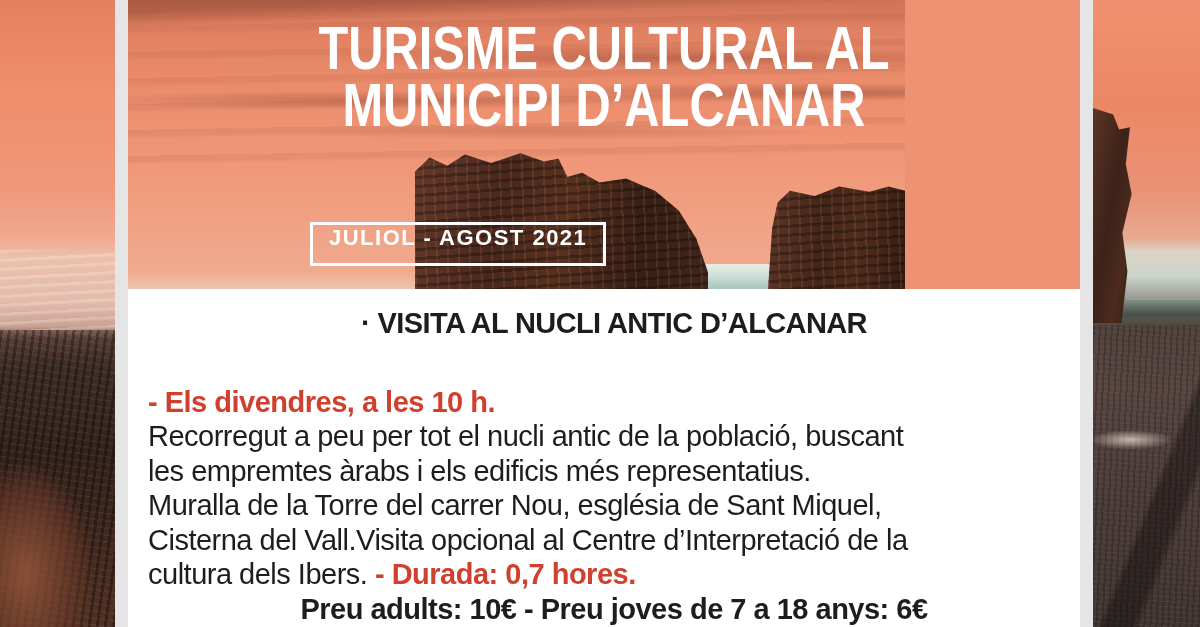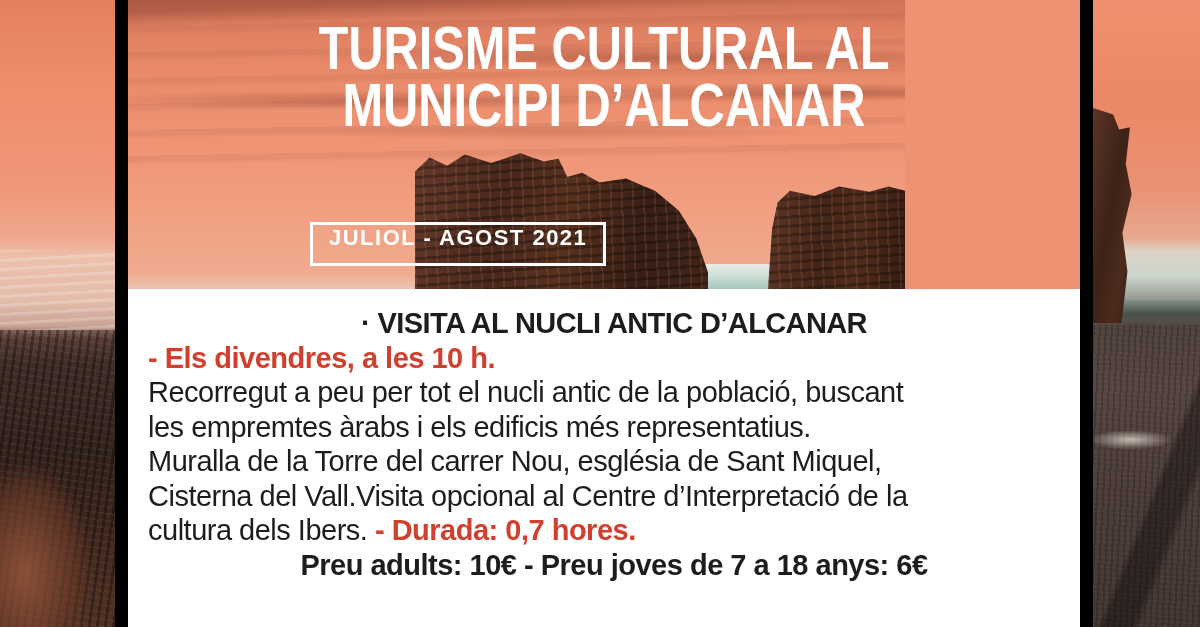--- a/index.html
+++ b/index.html
@@ -1,17 +1,17 @@
 <!DOCTYPE html>
 <html><head>
 <meta charset="utf-8">
 <style>
   html,body{margin:0;padding:0;background:#ffffff;}
   .page{
-    position:relative;width:1200px;height:627px;overflow:hidden;background:#000000;
+    position:relative;width:1200px;height:627px;overflow:hidden;background:#e5e5e5;
     font-family:"Liberation Sans","DejaVu Sans",sans-serif;
   }
 
   
   .bg-left{
     position:absolute;left:0;top:0;width:115px;height:627px;
     background:linear-gradient(180deg,
       #e5805f 0%, #ee8e6c 14%, #f0977a 30%, #f0a98f 38%,
       #ecc0ab 41%, #e3bcab 48%, #caa396 52%,
       #6d4c42 54%, #43302a 58%, #35231d 72%, #46291f 86%, #573526 100%);
@@ -111,21 +111,21 @@
   .date-box{
     position:absolute;left:182px;top:222px;height:44px;box-sizing:border-box;
     border:3px solid #ffffff;padding:0 16px;display:flex;
     color:#ffffff;font-weight:bold;font-size:22px;letter-spacing:1.5px;
   }
 
   
   .content{padding:17px 0 0 20px;color:#1d1d1d;}
   .line{font-size:29px;line-height:34.5px;letter-spacing:-0.5px;white-space:nowrap;}
   .b{font-weight:bold;text-align:center;}
-  .red{color:#d1402e;font-weight:bold;}
+  .red{color:#d1402e;font-weight:bold;margin-top:44px;}
   .content .heading{letter-spacing:-0.6px;}
 </style>
 </head>
 <body>
 
 <div class="page">
 
   <div class="bg-left">
     <div class="sea-sparkle"></div>
     <div class="rocks"></div>

